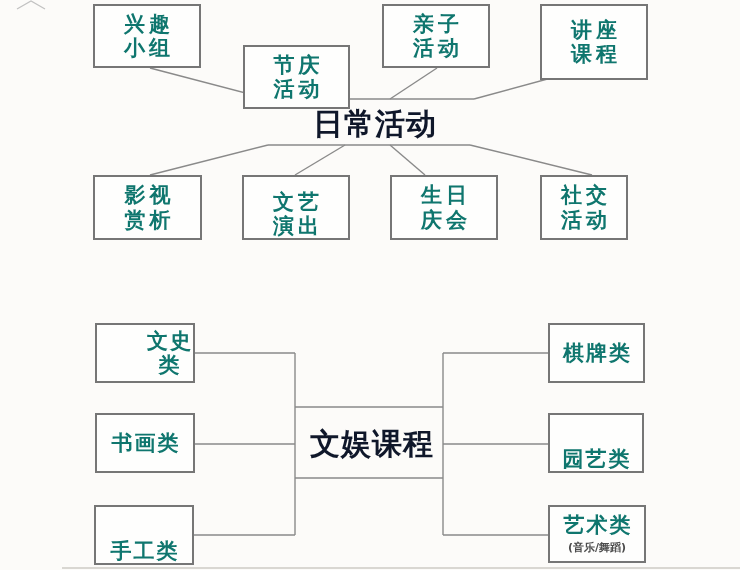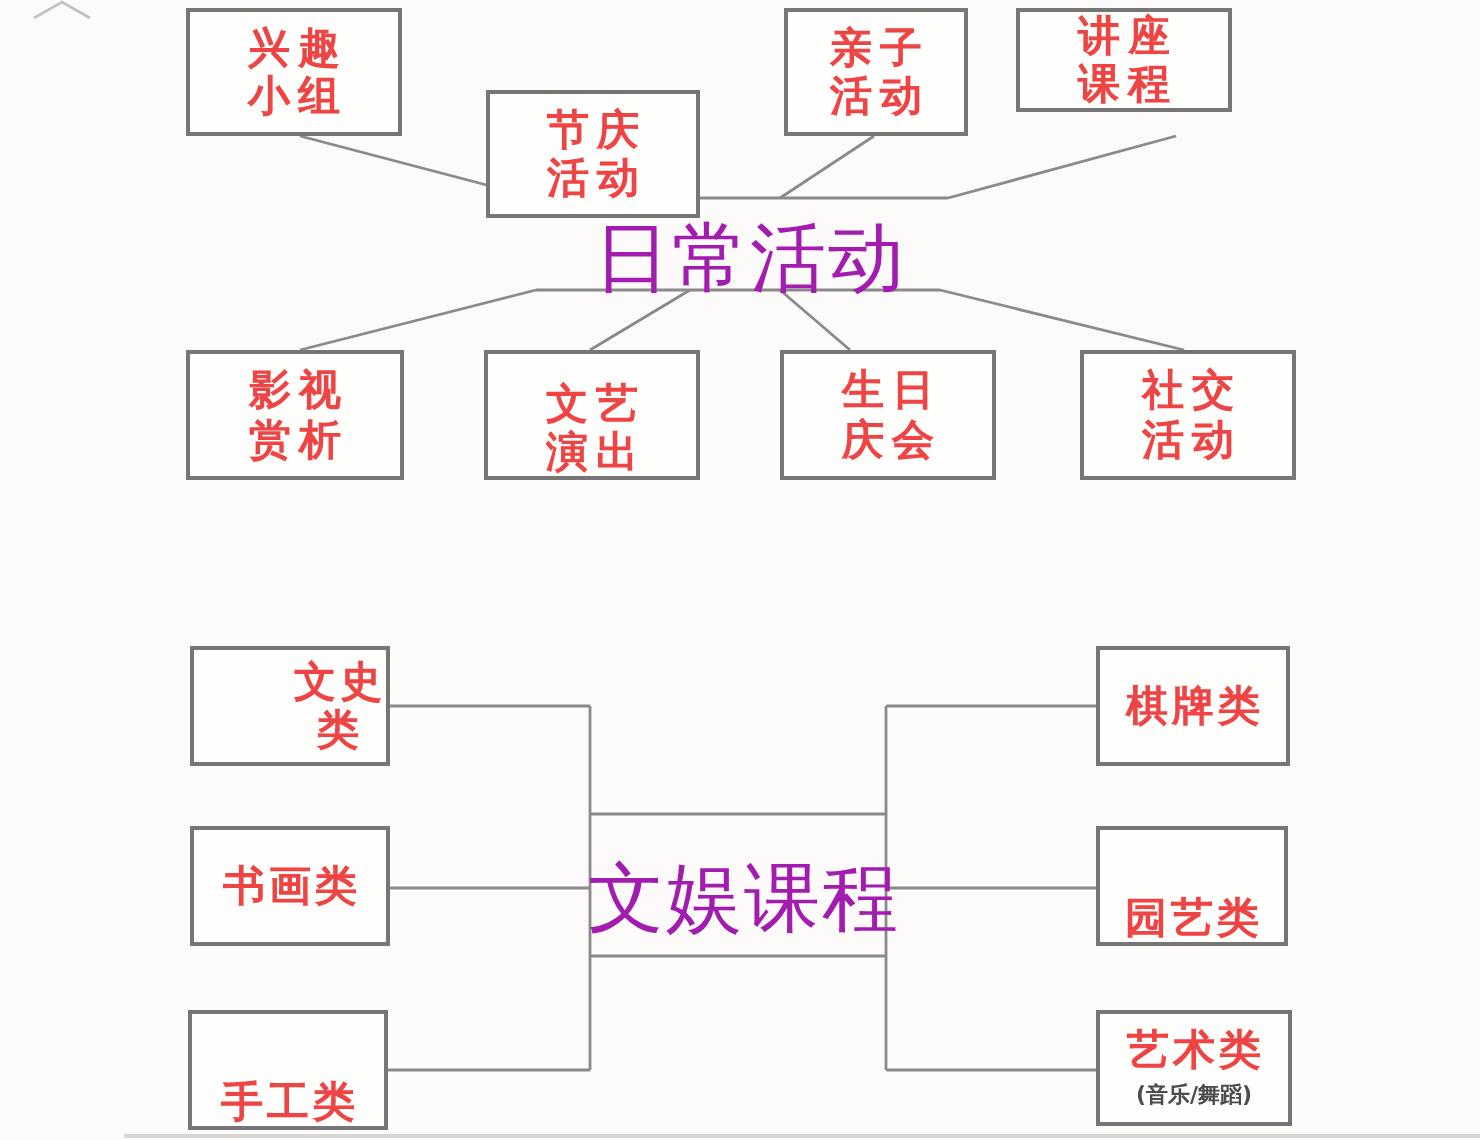--- a/index.html
+++ b/index.html
@@ -26,42 +26,42 @@
     flex-direction: column;
     align-items: center;
     justify-content: center;
     text-align: center;
   }
   .node-label {
     white-space: pre-line;
     font-size: 21px;
     line-height: 1.15;
     font-weight: 600;
-    color: #ef4444;
+    color: #0f766e;
     letter-spacing: 4px;
     margin-right: -4px; 
   }
   .node-label.single {
     letter-spacing: 2px;
     margin-right: -2px;
   }
   .node-sublabel {
     font-size: 11px;
     font-weight: 600;
     color: #4c4c4c;
     margin-top: 2px;
     letter-spacing: 0;
   }
   .map-title {
     position: absolute;
     width: 190px;
     text-align: center;
-    font-size: 38px;
-    font-weight: 400;
-    color: #a21caf;
+    font-size: 30px;
+    font-weight: 700;
+    color: #0f172a;
     letter-spacing: 1px;
   }
 </style>
 </head>
 <body>
 
 <div class="canvas">
 
   <svg class="lines-svg" viewBox="0 0 740 570" xmlns="http://www.w3.org/2000/svg">
 
@@ -97,44 +97,44 @@
   </svg>
 
   <div class="node" style="left:93px; top:4px; width:108px; height:64px;">
     <span class="node-label">兴趣
 小组</span>
   </div>
   <div class="node" style="left:243px; top:4px; width:107px; height:64px;margin-top:41px;">
     <span class="node-label">节庆
 活动</span>
   </div>
-  <div class="node" style="left:392px; top:4px; width:92px; height:64px;">
+  <div class="node" style="left:382px; top:4px; width:108px; height:64px;">
     <span class="node-label">亲子
 活动</span>
   </div>
-  <div class="node" style="left:508px; top:4px; width:108px; height:52px;">
+  <div class="node" style="left:540px; top:4px; width:108px; height:76px;">
     <span class="node-label">讲座
 课程</span>
   </div>
 
   <div class="map-title" style="left:280px; top:104px;">日常活动</div>
 
   <div class="node" style="left:93px; top:175px; width:109px; height:65px;">
     <span class="node-label">影视
 赏析</span>
   </div>
   <div class="node" style="left:242px; top:175px; width:108px; height:65px;justify-content:flex-end;">
     <span class="node-label">文艺
 演出</span>
   </div>
   <div class="node" style="left:390px; top:175px; width:108px; height:65px;">
     <span class="node-label">生日
 庆会</span>
   </div>
-  <div class="node" style="left:540px; top:175px; width:108px; height:65px;">
+  <div class="node" style="left:540px; top:175px; width:88px; height:65px;">
     <span class="node-label">社交
 活动</span>
   </div>
 
   <div class="node" style="left:95px; top:323px; width:100px; height:60px;padding-left:48px;">
     <span class="node-label single">文史类</span>
   </div>
   <div class="node" style="left:95px; top:413px; width:100px; height:60px;">
     <span class="node-label single">书画类</span>
   </div>

